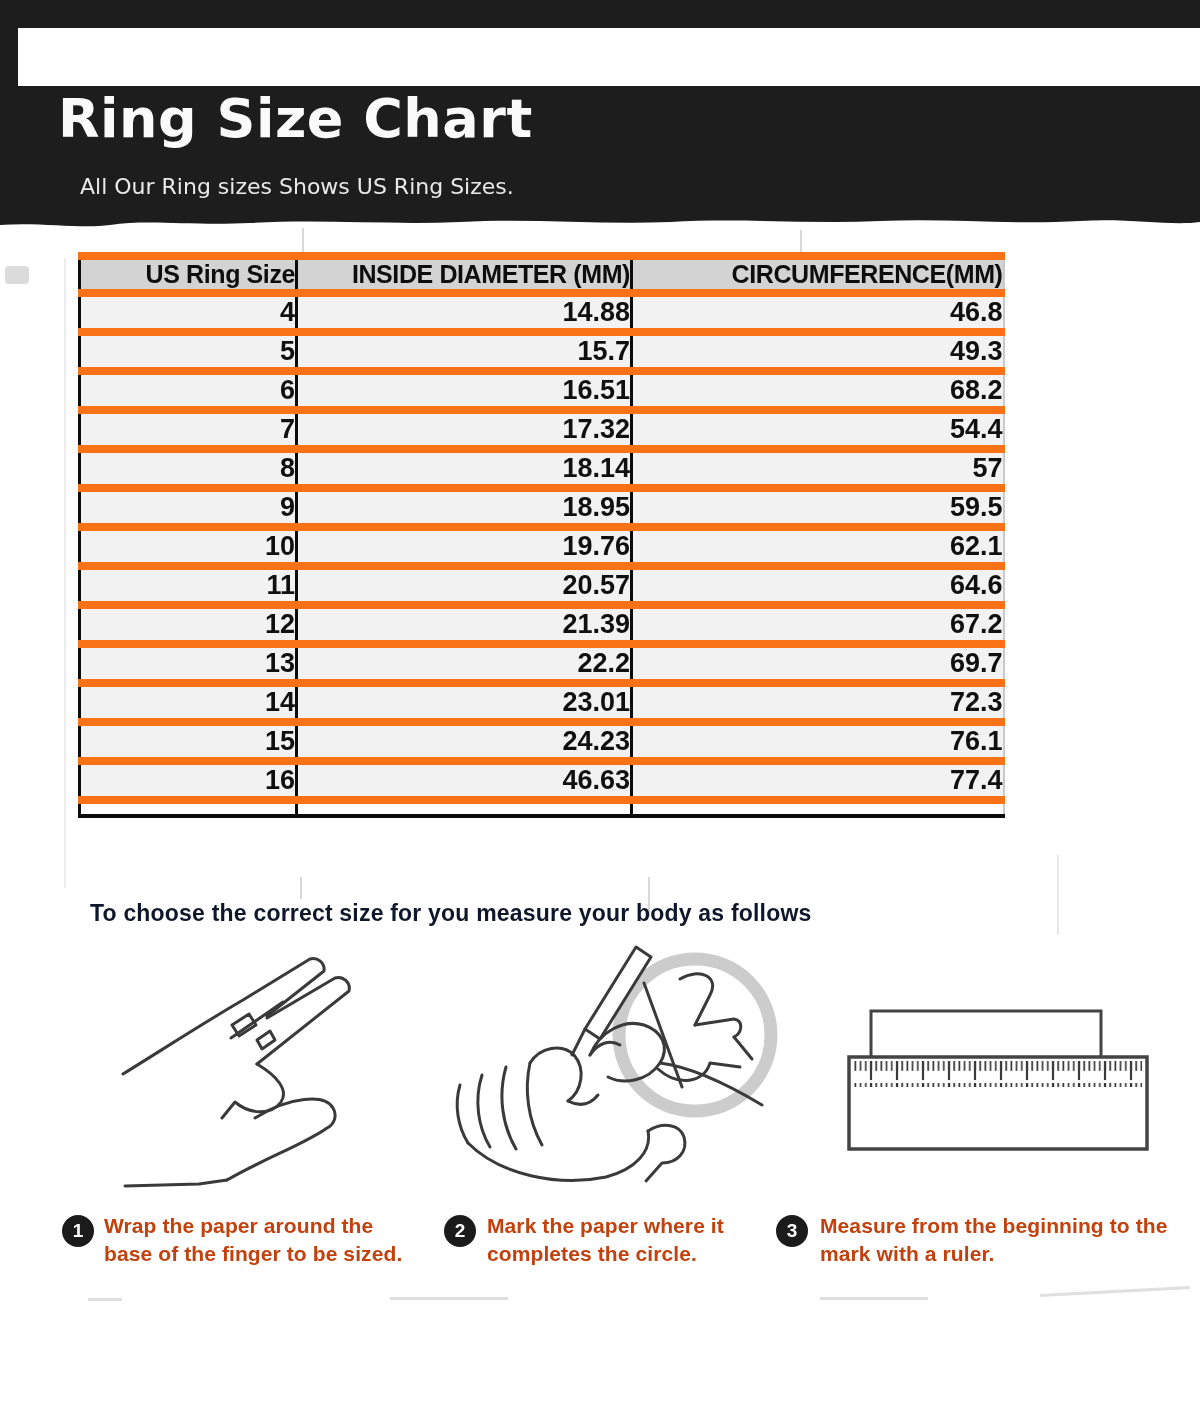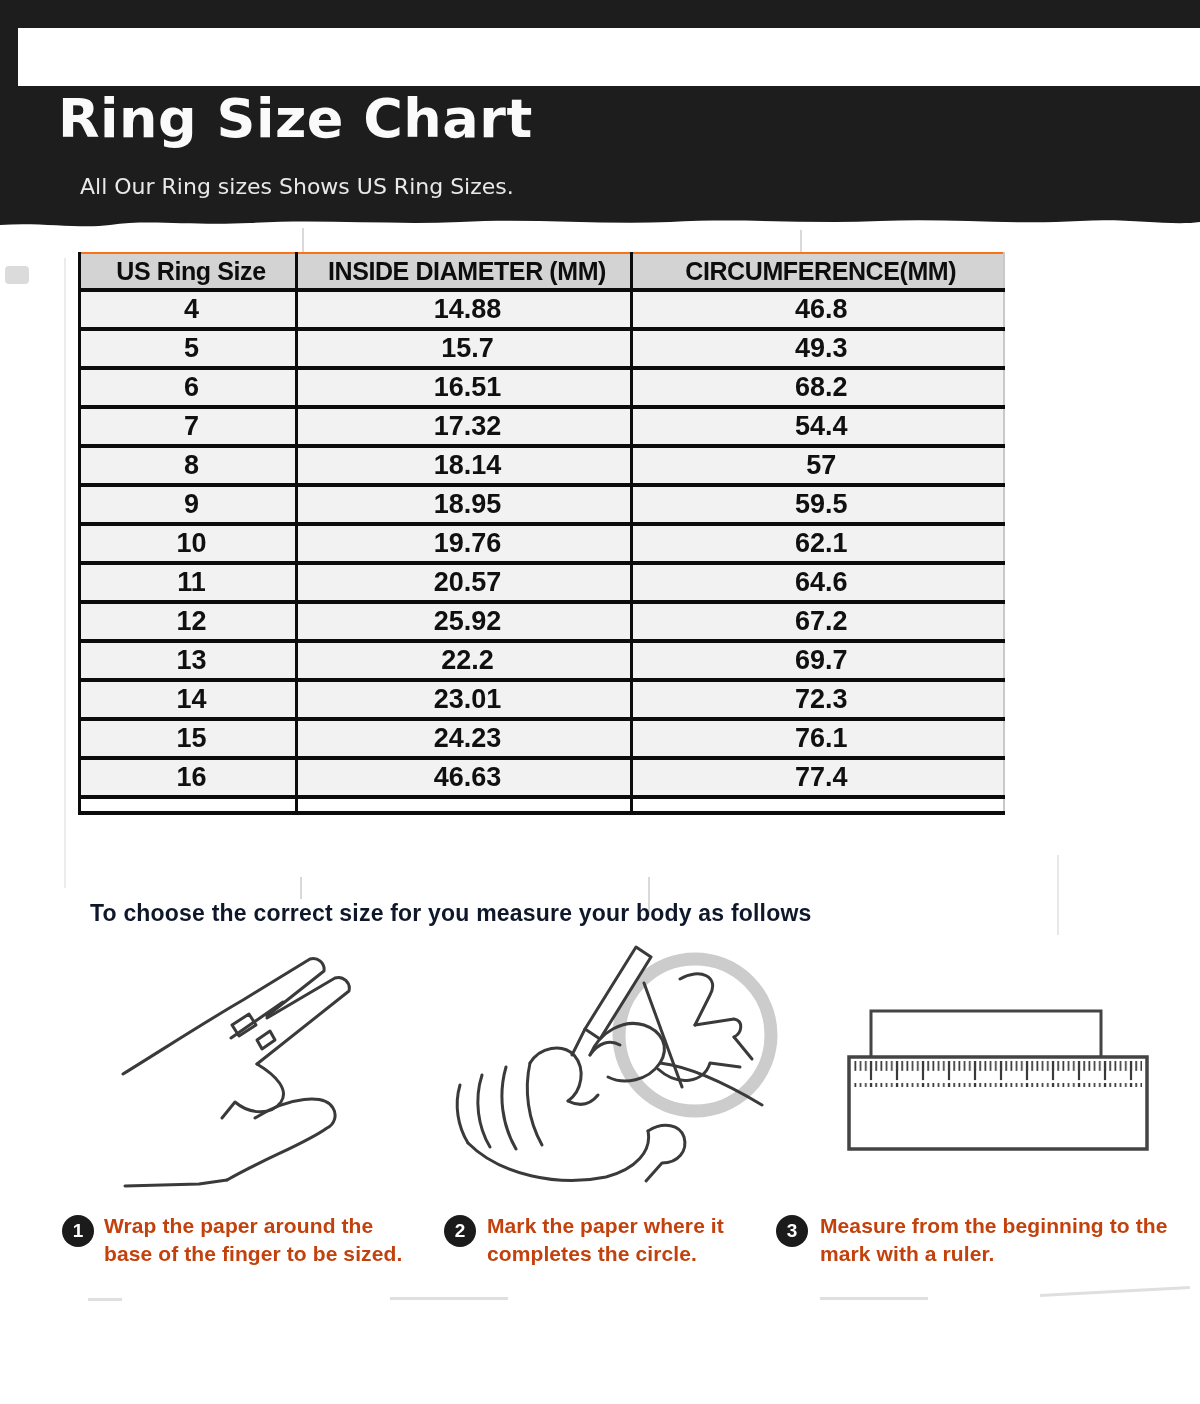--- a/index.html
+++ b/index.html
@@ -15,23 +15,23 @@
   .title { position:absolute; left:58px; top:92px; color:#fafafa;
            font-family:"DejaVu Sans", sans-serif; font-weight:bold;
            font-size:54px; line-height:1.0; letter-spacing:0.5px; }
   .subtitle { position:absolute; left:60px; top:174px; color:#e9e9e9;
               font-family:"DejaVu Sans", sans-serif; font-size:22px; font-weight:normal;margin-left:20px; }
 
   
   .table-wrap { position:absolute; left:78px; top:252px; width:924px; }
   table.size-table { border-collapse:collapse; table-layout:fixed; width:924px; }
   .size-table th, .size-table td {
-      border-top:2px solid #f97316; border-bottom:4px solid #0c0c0c;
+      border-top:8px solid #f97316; border-bottom:4px solid #0c0c0c;
       border-left:3px solid #0c0c0c;
-      text-align:center; vertical-align:middle; overflow:hidden; white-space:nowrap; }
+      text-align:right; vertical-align:middle; overflow:hidden; white-space:nowrap; }
   .size-table th { background:#d3d3d3; height:37px; font-size:25px; font-weight:bold;
                    letter-spacing:-0.4px; padding-left:6px; color:#0d0d0d; }
   .size-table td { background:#f2f2f2; height:39px; font-size:27px; font-weight:bold;
                    padding-left:7px; color:#101010; }
   .size-table td:last-child, .size-table th:last-child { border-right:2px solid #c9c9c9; }
   .size-table tr.spacer td { background:#ffffff; height:16px; }
 
   
   .artifact { position:absolute; background:#d9d9d9; }
   .smudge { position:absolute; background:#bdbdbd; opacity:.55; border-radius:4px; }
@@ -127,21 +127,21 @@
             <td>19.76</td>
             <td>62.1</td>
           </tr>
           <tr>
             <td>11</td>
             <td>20.57</td>
             <td>64.6</td>
           </tr>
           <tr>
             <td>12</td>
-            <td>25.92</td>
+            <td>21.39</td>
             <td>67.2</td>
           </tr>
           <tr>
             <td>13</td>
             <td>22.2</td>
             <td>69.7</td>
           </tr>
           <tr>
             <td>14</td>
             <td>23.01</td>

